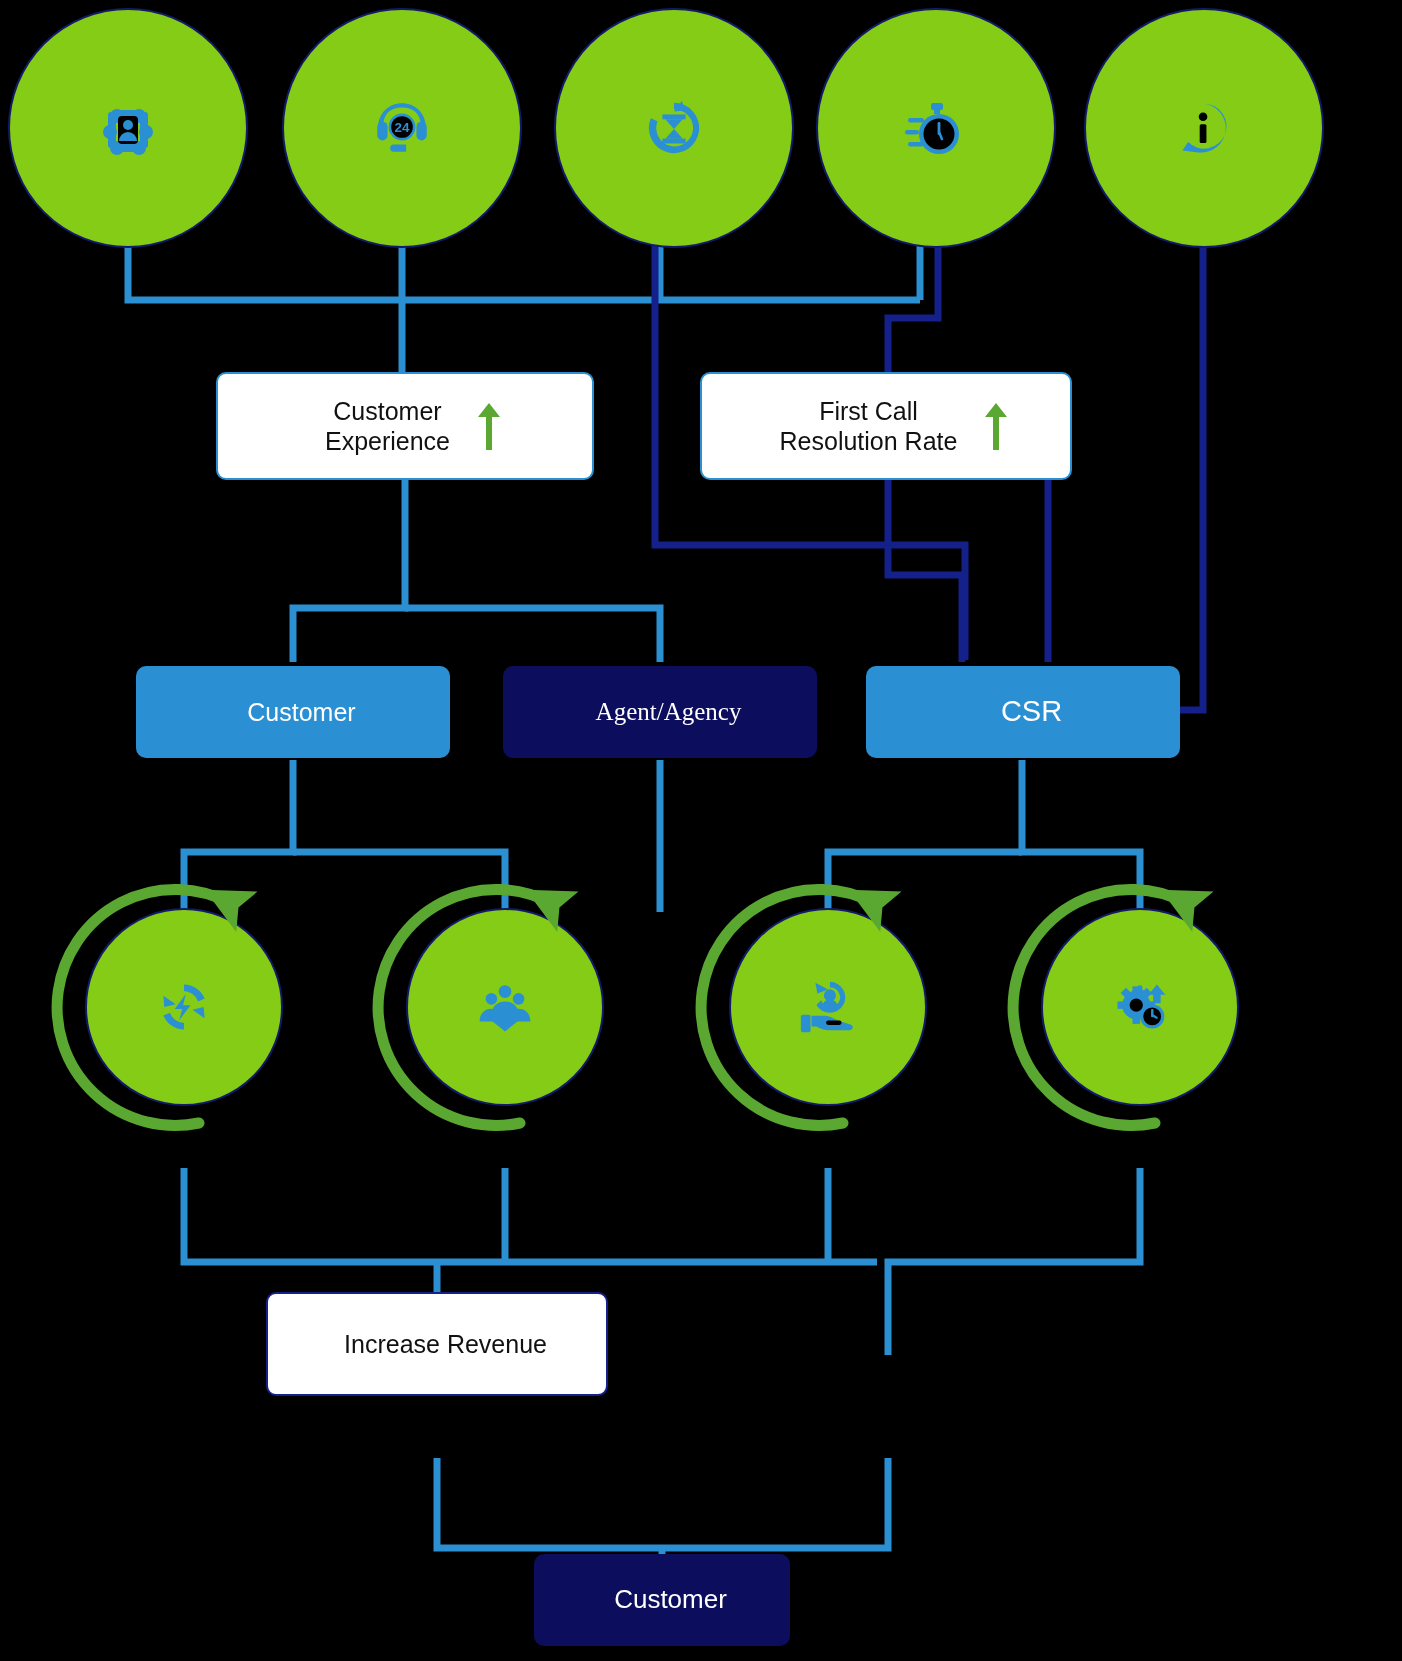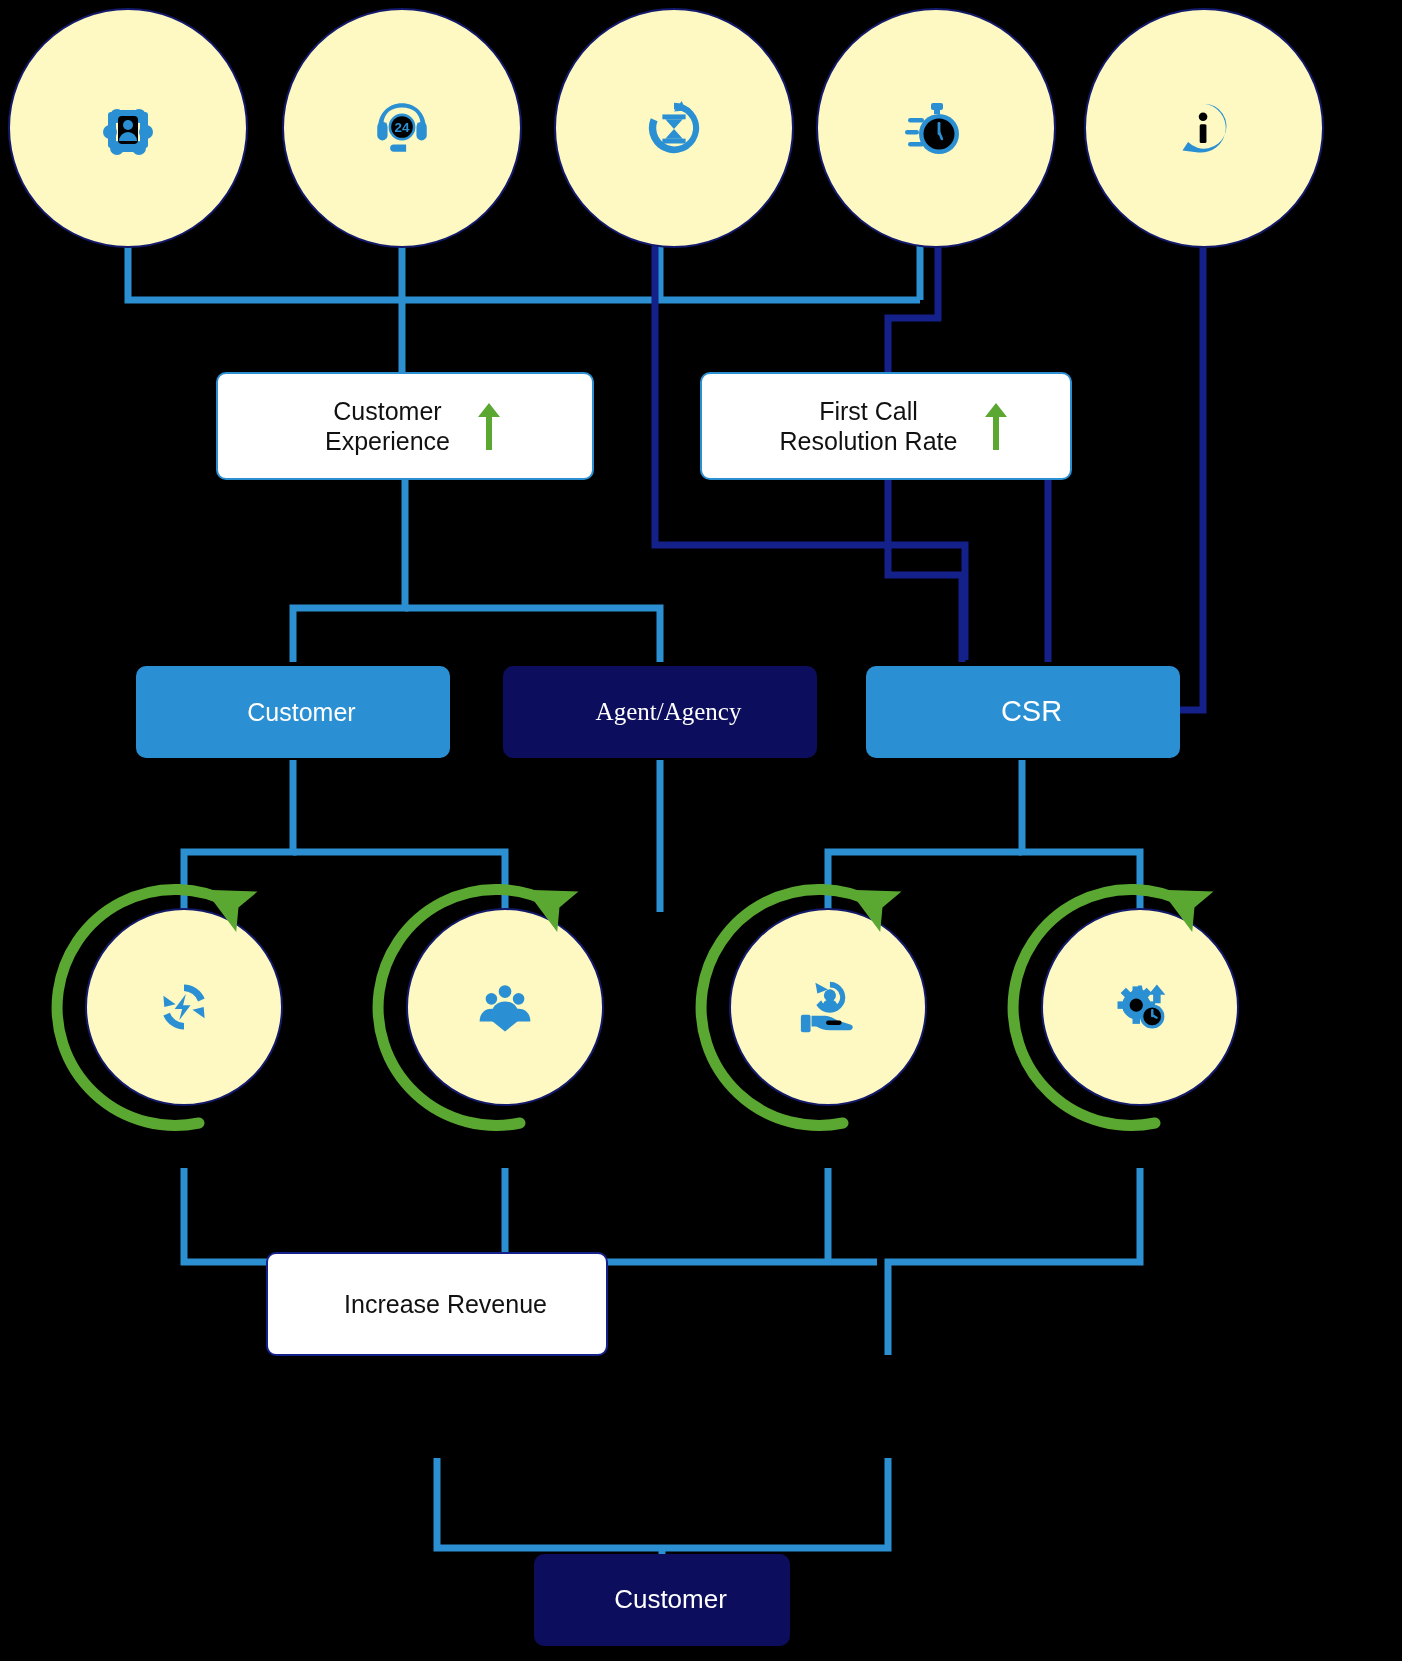--- a/index.html
+++ b/index.html
@@ -7,39 +7,39 @@
   #stage{position:relative;width:1402px;height:1661px;background:#000;}
   svg.layer{position:absolute;left:0;top:0;width:1402px;height:1661px;overflow:visible;}
   #wires{z-index:1;}
   #arcs{z-index:3;pointer-events:none;}
 
   .node{position:absolute;box-sizing:border-box;z-index:2;}
 
   
   .circle{
     border-radius:50%;
-    background:#fef9c3;
+    background:#84cc16;
     border:2px solid #131a6b;
     display:flex;align-items:center;justify-content:center;
   }
   .circle .ic{display:block;}
 
   
   .card{
     border-radius:10px;
     display:flex;align-items:center;justify-content:center;
     text-align:center;
     line-height:1.22;
     padding-left:17px;
   }
   .card.white{
     background:#ffffff;color:#111111;
     border:2px solid #2b8fd1;
   }
-  .card.white.navyborder{border-color:#14218a;}
+  .card.white.navyborder{border-color:#14218a;margin-top:40px;}
   .card.lblue{background:#2b90d3;color:#ffffff;border:none;}
   .card.navy{background:#0c0d5c;color:#ffffff;border:none;}
 
   .cardinner{display:flex;align-items:center;justify-content:center;gap:26px;width:100%;padding:0 14px;box-sizing:border-box;}
   .cardlabel{white-space:pre-line;}
   .uparrow{flex:0 0 auto;display:block;}
 </style>
 </head>
 <body>
 

